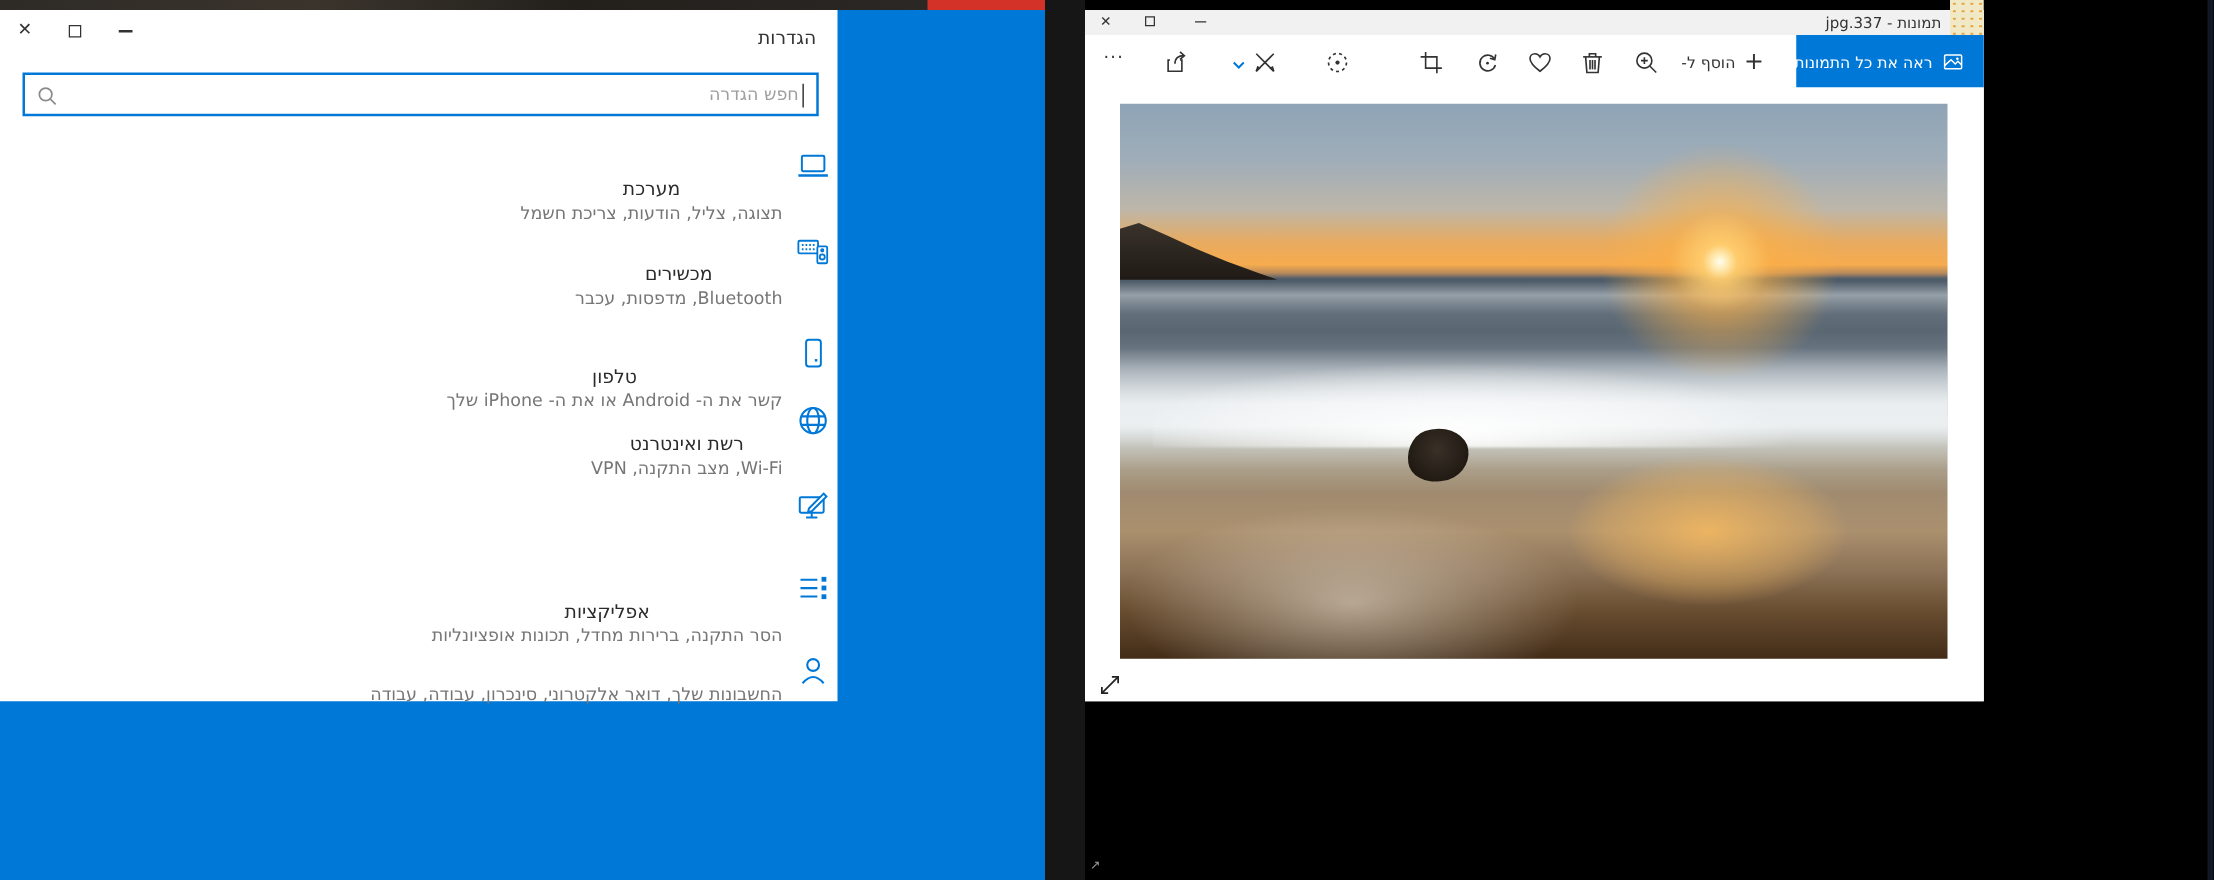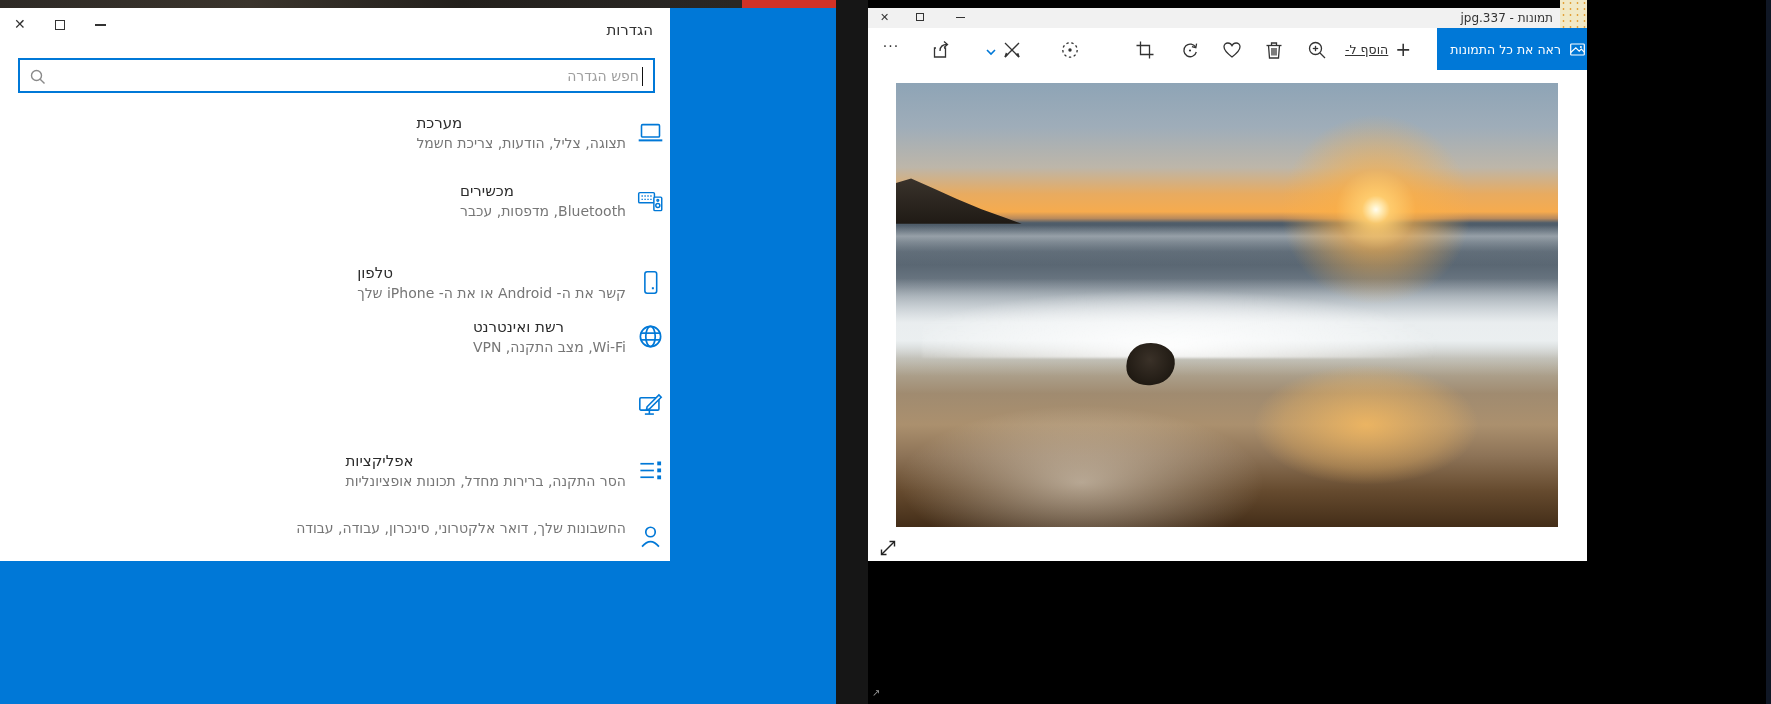--- a/index.html
+++ b/index.html
@@ -24,44 +24,44 @@
   .settings-title{position:absolute;right:17px;top:13px;font-size:15px;color:#333;direction:rtl;}
   .search-box{position:absolute;left:18px;top:50px;width:637px;height:35px;border:2px solid var(--accent,#0078d7);background:#fff;}
   .search-box input{position:absolute;inset:0;width:100%;height:100%;border:none;outline:none;direction:rtl;
     text-align:right;padding:0 14px 0 34px;font-size:14px;color:#333;background:transparent;}
   .search-box input::placeholder{color:#9e9e9e;}
   .search-caret{position:absolute;right:10px;top:7px;width:1px;height:19px;background:#111;}
   .search-glyph{position:absolute;left:9px;top:8px;}
 
   .settings-item{position:absolute;right:5px;left:30px;height:52px;display:flex;gap:9px;direction:rtl;align-items:flex-start;cursor:pointer;}
   .settings-item .item-icon{flex:0 0 30px;display:flex;justify-content:center;padding-top:5px;}
-  .settings-item .item-text{direction:rtl;text-align:left;}
+  .settings-item .item-text{direction:rtl;text-align:center;margin-top:28px;}
   .item-label{font-size:15px;color:#2b2b2b;line-height:19px;}
   .item-desc{font-size:14px;color:#767676;line-height:17px;margin-top:2px;}
 
   
   .photos-window{position:absolute;left:868px;top:8px;width:719px;height:553px;background:#fff;}
   .photos-titlebar{position:absolute;left:0;top:0;width:719px;height:20px;background:#f1f1f1;}
   .p-ctl{position:absolute;color:#333;}
   .p-close{left:12px;top:2px;font-size:11px;line-height:15px;}
   .p-max{left:48px;top:5px;width:8px;height:8px;border:1px solid #333;}
   .p-min{left:88px;top:9px;width:9px;height:0;border-top:1.5px solid #333;}
   .photos-title{position:absolute;right:34px;top:3px;font-size:12px;color:#333;direction:rtl;}
   .beige-block{position:absolute;left:1560px;top:0;width:27px;height:28px;background:#f1e9c6;
     background-image:radial-gradient(#e3a23a 1px,transparent 1.2px);background-size:7px 6px;}
 
   .photos-toolbar{position:absolute;left:0;top:20px;width:719px;height:42px;background:#fff;}
   .tb-icon{position:absolute;top:11px;width:22px;height:22px;display:flex;align-items:center;justify-content:center;cursor:pointer;color:#333;}
   .tb-more{font-size:14px;letter-spacing:1px;color:#333;top:7px;}
   .tb-chevron{color:var(--accent,#0078d7);}
   .add-to{position:absolute;left:477px;top:8px;height:26px;display:flex;direction:rtl;align-items:center;gap:7px;cursor:pointer;}
   .add-to .plus{font-size:19px;line-height:20px;color:#333;font-weight:400;}
-  .add-to .add-label{font-size:12.5px;color:#333;text-decoration:underline;}
+  .add-to .add-label{font-size:12.5px;color:#333;}
   .see-all-btn{position:absolute;left:569px;top:0;width:150px;height:42px;background:var(--accent,#0078d7);
-    display:flex;direction:rtl;align-items:center;gap:8px;padding:0 1px;cursor:pointer;}
+    display:flex;direction:rtl;align-items:center;gap:8px;padding:0 16px;cursor:pointer;}
   .see-all-btn .btn-label{color:#fff;font-size:12.5px;white-space:nowrap;}
 
   .photos-content{position:absolute;left:0;top:62px;width:719px;height:491px;background:#fff;}
   .expand-icon{position:absolute;left:9px;top:467px;cursor:pointer;}
 
   
   .photo{position:absolute;left:28px;top:13px;width:662px;height:444px;overflow:hidden;
     background:
       radial-gradient(circle at 72.5% 28.5%, #fffdf0 0px, #ffeebc 5px, rgba(255,205,110,.95) 14px, rgba(252,176,70,.6) 40px, rgba(252,176,70,0) 95px),
       radial-gradient(ellipse 150px 80px at 71% 77%, rgba(246,186,96,.85), rgba(246,186,96,.3) 55%, rgba(246,186,96,0) 75%),

